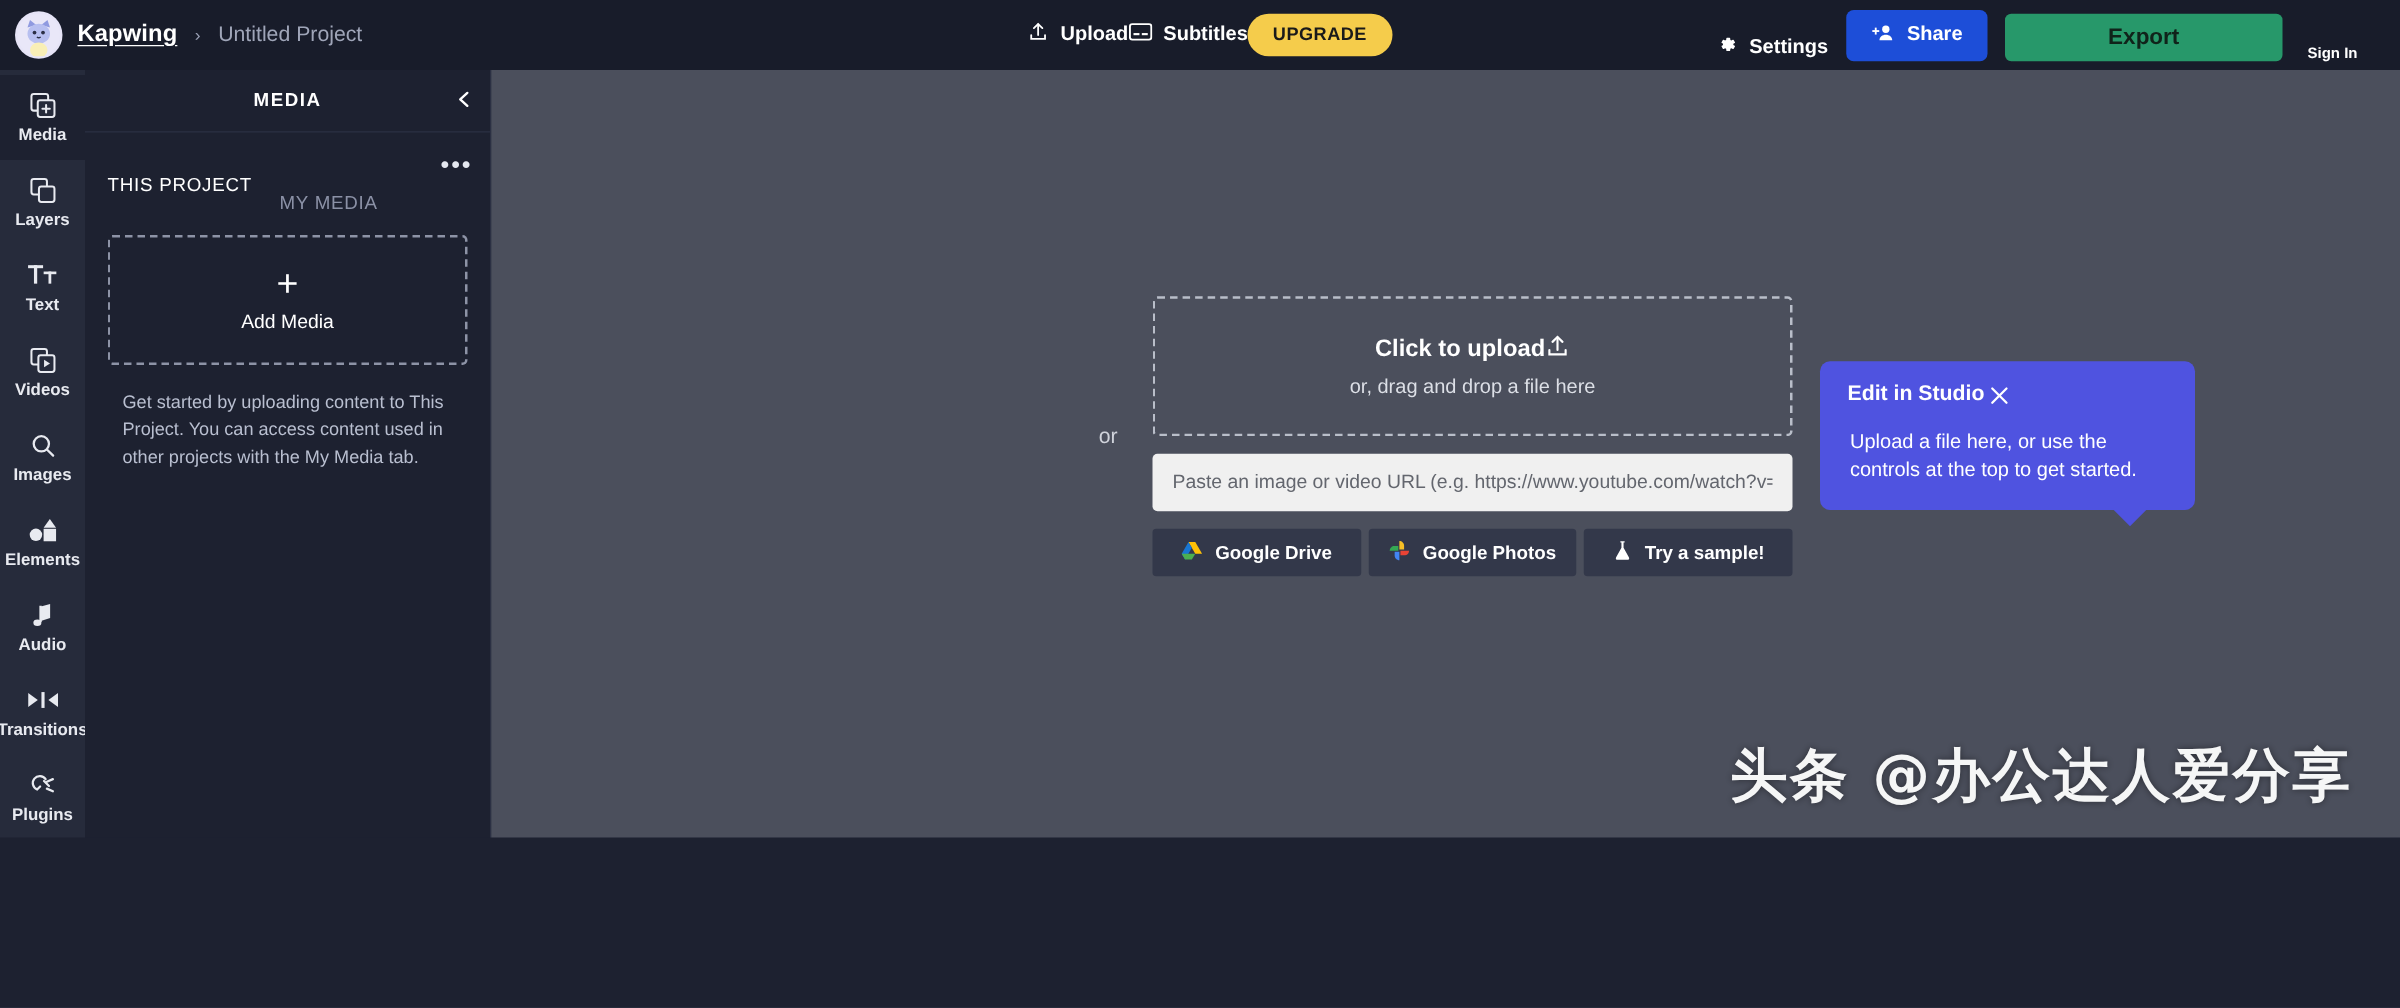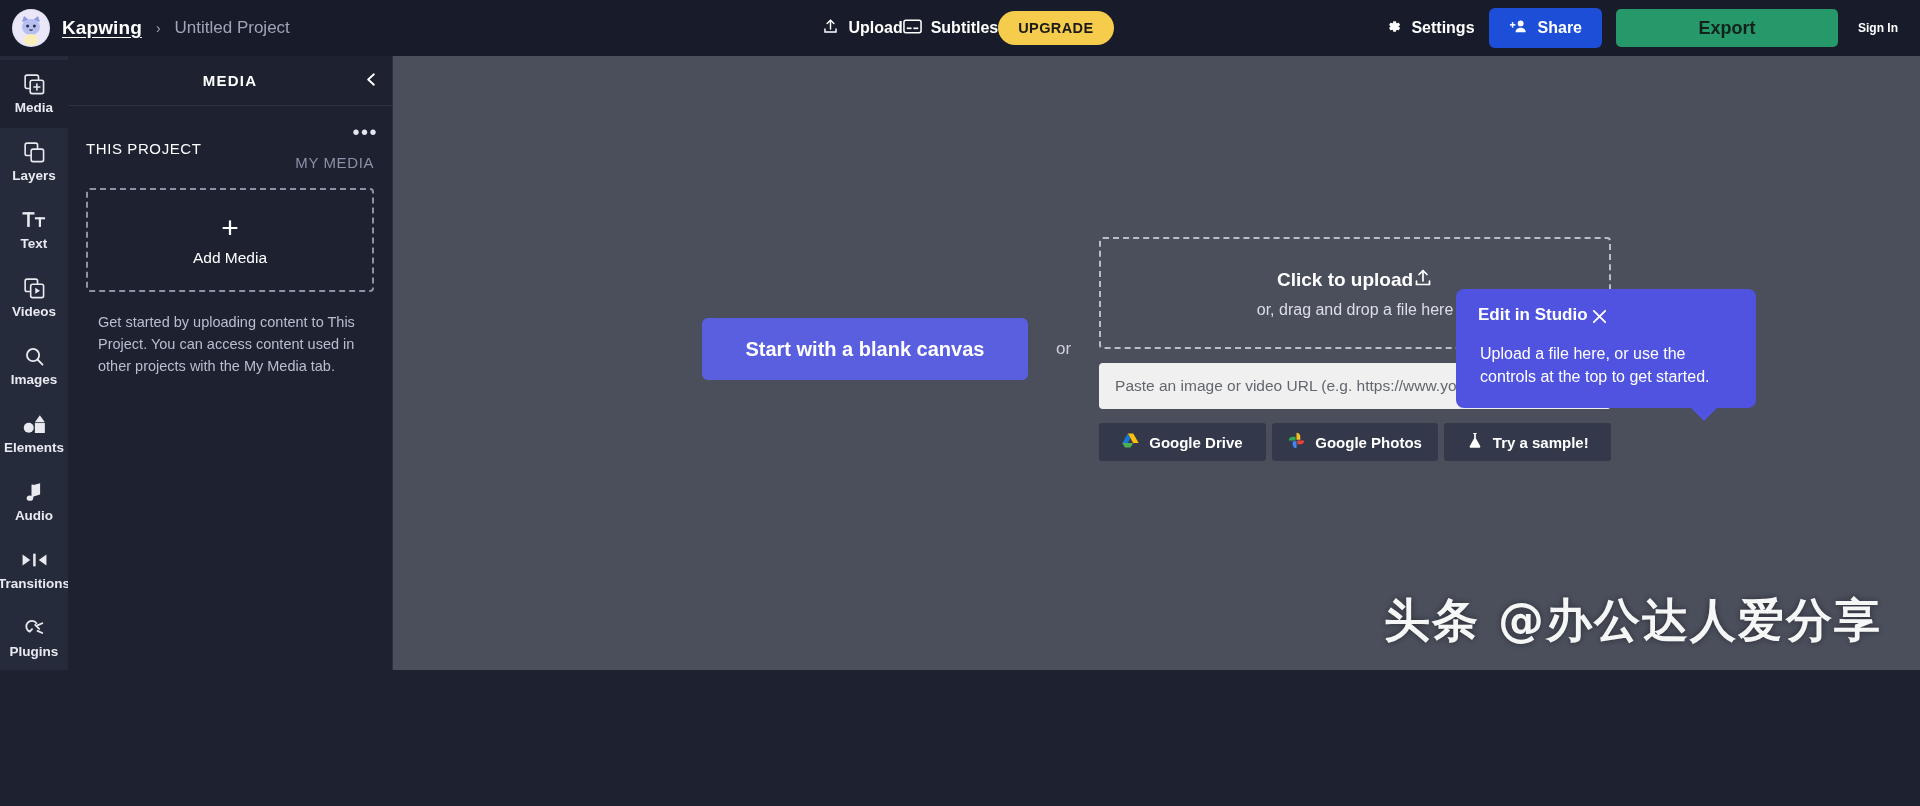--- a/index.html
+++ b/index.html
@@ -45,22 +45,22 @@
     background: none; border: none; cursor: pointer;
   }
   .upgrade-btn {
     background: #f5cc4b; color: #1a1a1a;
     font-size: 14.5px; font-weight: 700; letter-spacing: .4px;
     border: none; border-radius: 20px;
     padding: 9px 20px; cursor: pointer;
   }
 
   .top-right {
-    margin-left: auto; display: flex; align-items: center;
-    gap: 14px; padding-right: 8px;
+    margin-left: auto; display: flex; align-items: flex-end;
+    gap: 14px; padding-right: 20px;
     position: relative; z-index: 45;
   }
   .settings-btn {
     display: flex; align-items: center; gap: 9px;
     color: #ffffff; font-size: 16px; font-weight: 600;
     background: none; border: none; cursor: pointer;
   }
   .share-btn {
     display: flex; align-items: center; gap: 10px;
     background: #1d4ed8; color: #fff;
@@ -114,21 +114,21 @@
   .panel-title {
     color: #ffffff; font-size: 15px; font-weight: 700; letter-spacing: 1.2px;
   }
   .collapse-btn {
     position: absolute; right: 12px; top: 50%; transform: translateY(-50%);
     background: none; border: none; cursor: pointer;
     color: #ffffff; display: flex; align-items: center;
   }
   .panel-tabs {
     display: flex; align-items: center; gap: 22px;
-    padding: 20px 18px 4px 18px; position: relative; justify-content: space-between;
+    padding: 20px 18px 4px 18px; position: relative;
   }
   .panel-tab { font-size: 15px; letter-spacing: .6px; cursor: pointer; }
   .panel-tab.active { color: #ffffff; font-weight: 400; }
   .panel-tab.inactive { color: #8b91a6; margin-top: 28px; }
   .dots-btn {
     position: absolute; right: 14px; top: 16px;
     color: #e4e7ef; font-size: 20px; letter-spacing: 1.5px;
     background: none; border: none; cursor: pointer; line-height: 1;
   }
   .dropzone {
@@ -426,21 +426,20 @@
         <span class="dropzone-plus">+</span>
         <span class="dropzone-label">Add Media</span>
       </div>
 
       <p class="panel-hint">Get started by uploading content to This Project. You can access content used in other projects with the My Media tab.</p>
     </div>
 
     <div class="canvas">
 
       <div class="start-row">
-        <button class="blank-canvas-btn">Start with a blank canvas</button>
         <span class="or-text">or</span>
 
         <div class="upload-col">
           <div class="upload-drop">
             <div class="upload-title">
               <span>Click to upload</span>
               <span>
                 <svg width="20" height="20" viewBox="0 0 20 20" fill="none" stroke="#fff" stroke-width="1.7" stroke-linecap="round">
                   <path d="M10 13V3"></path>
                     <path d="M6 6.5L10 2.6L14 6.5"></path>

